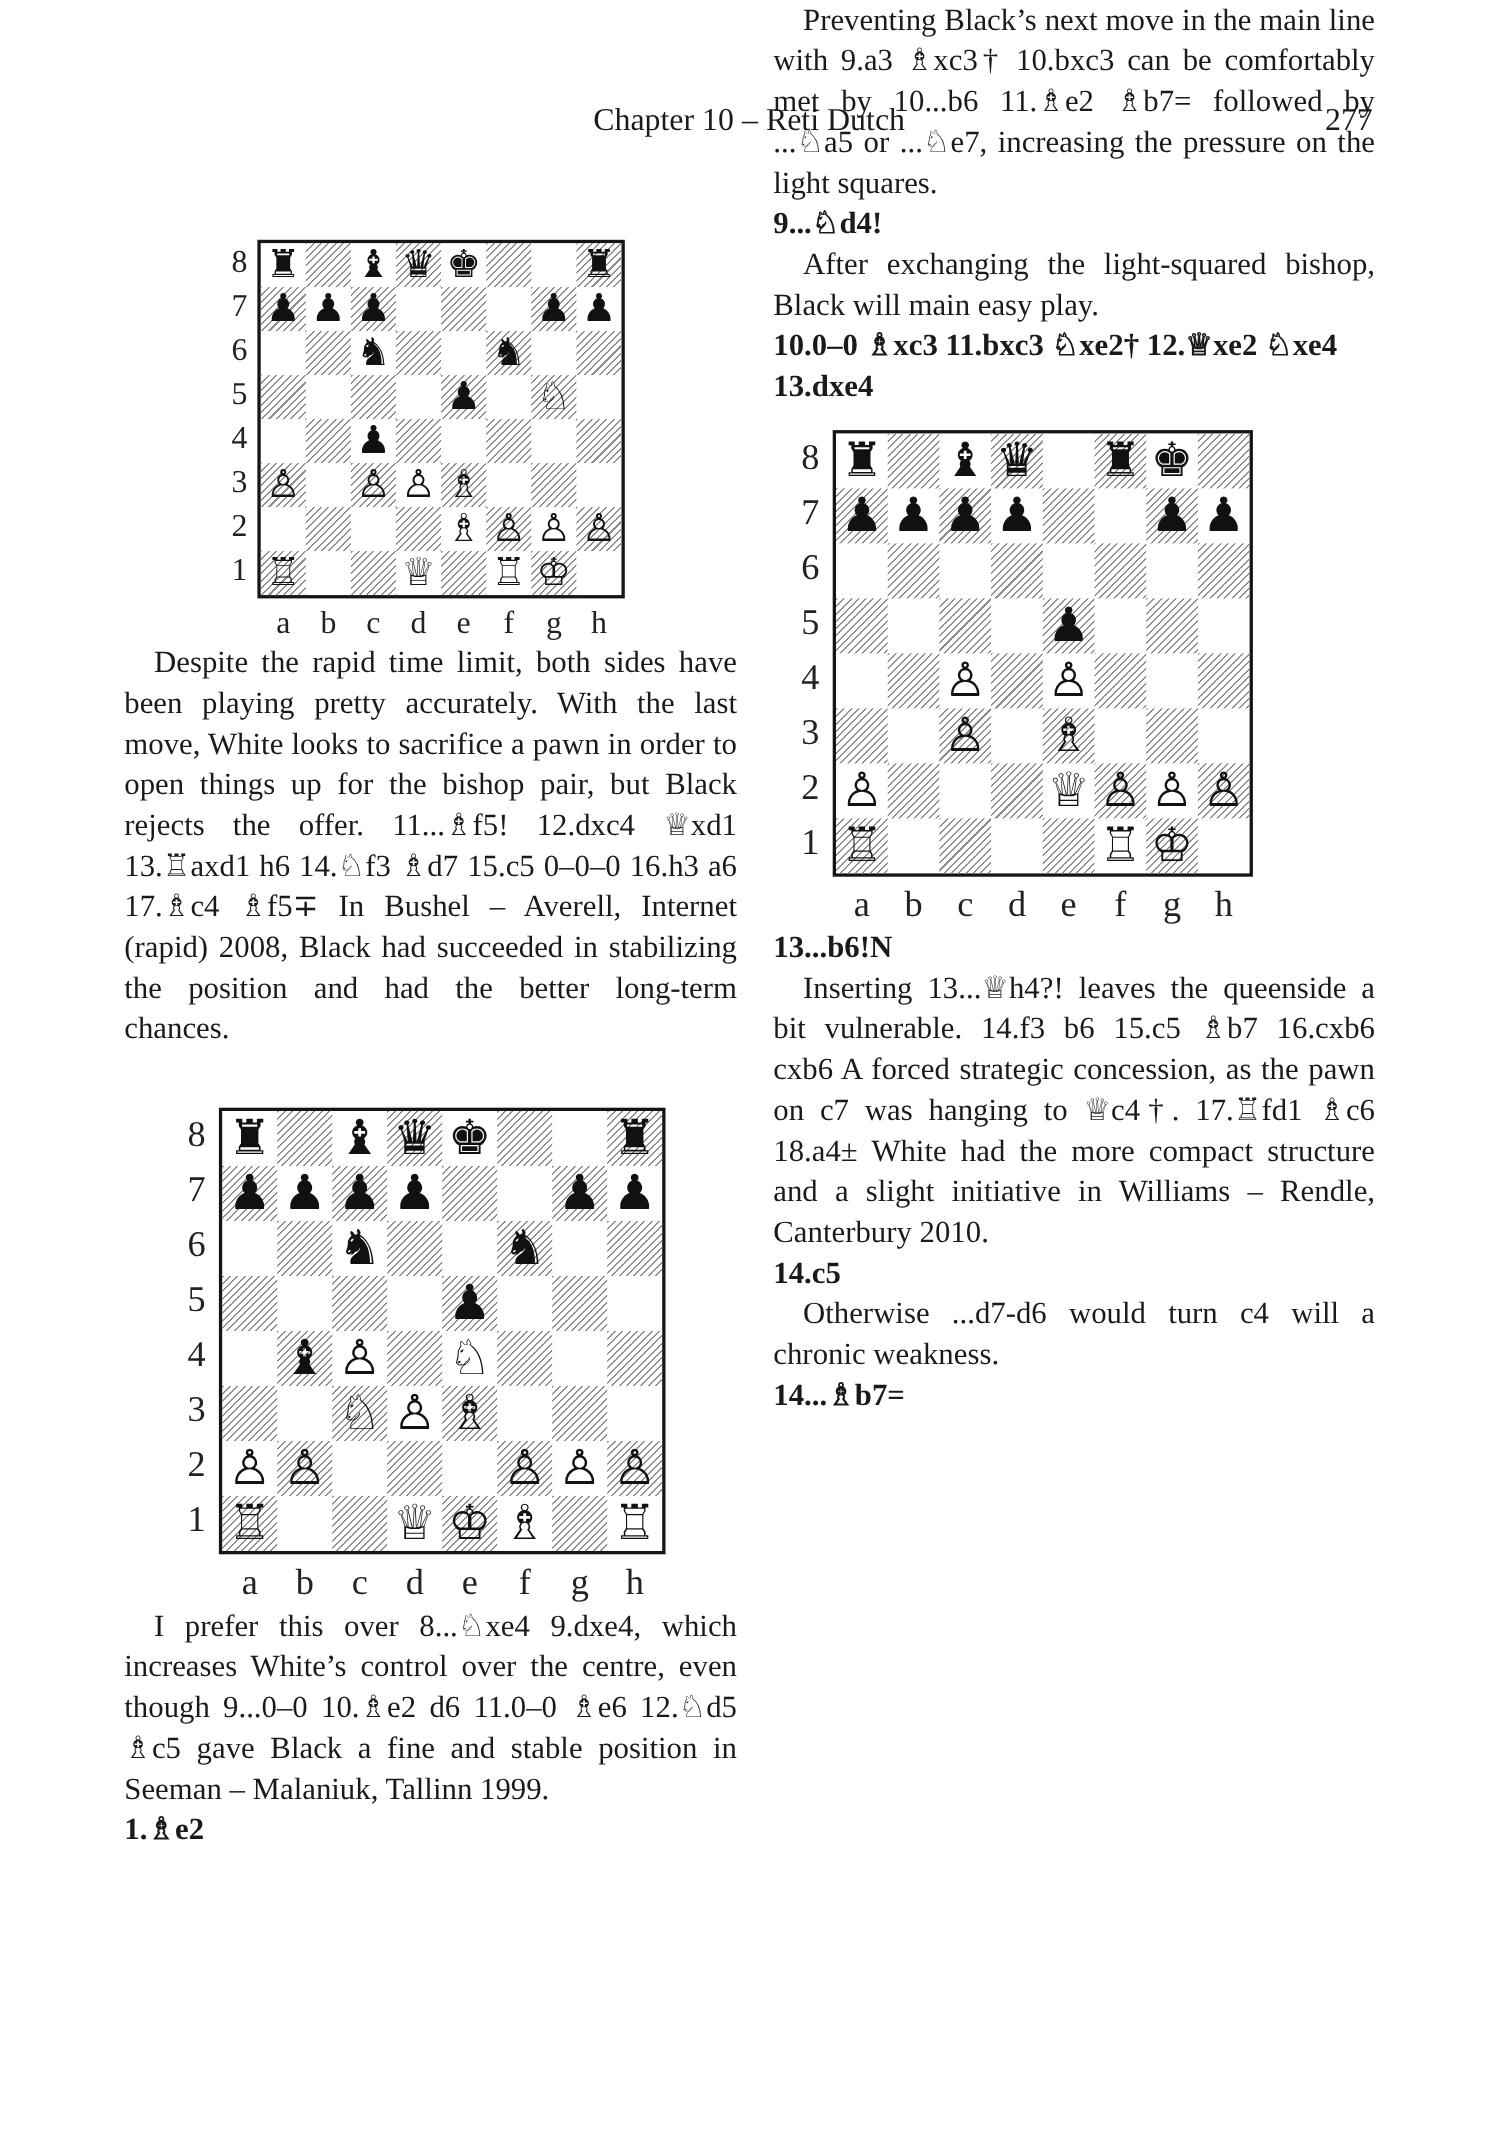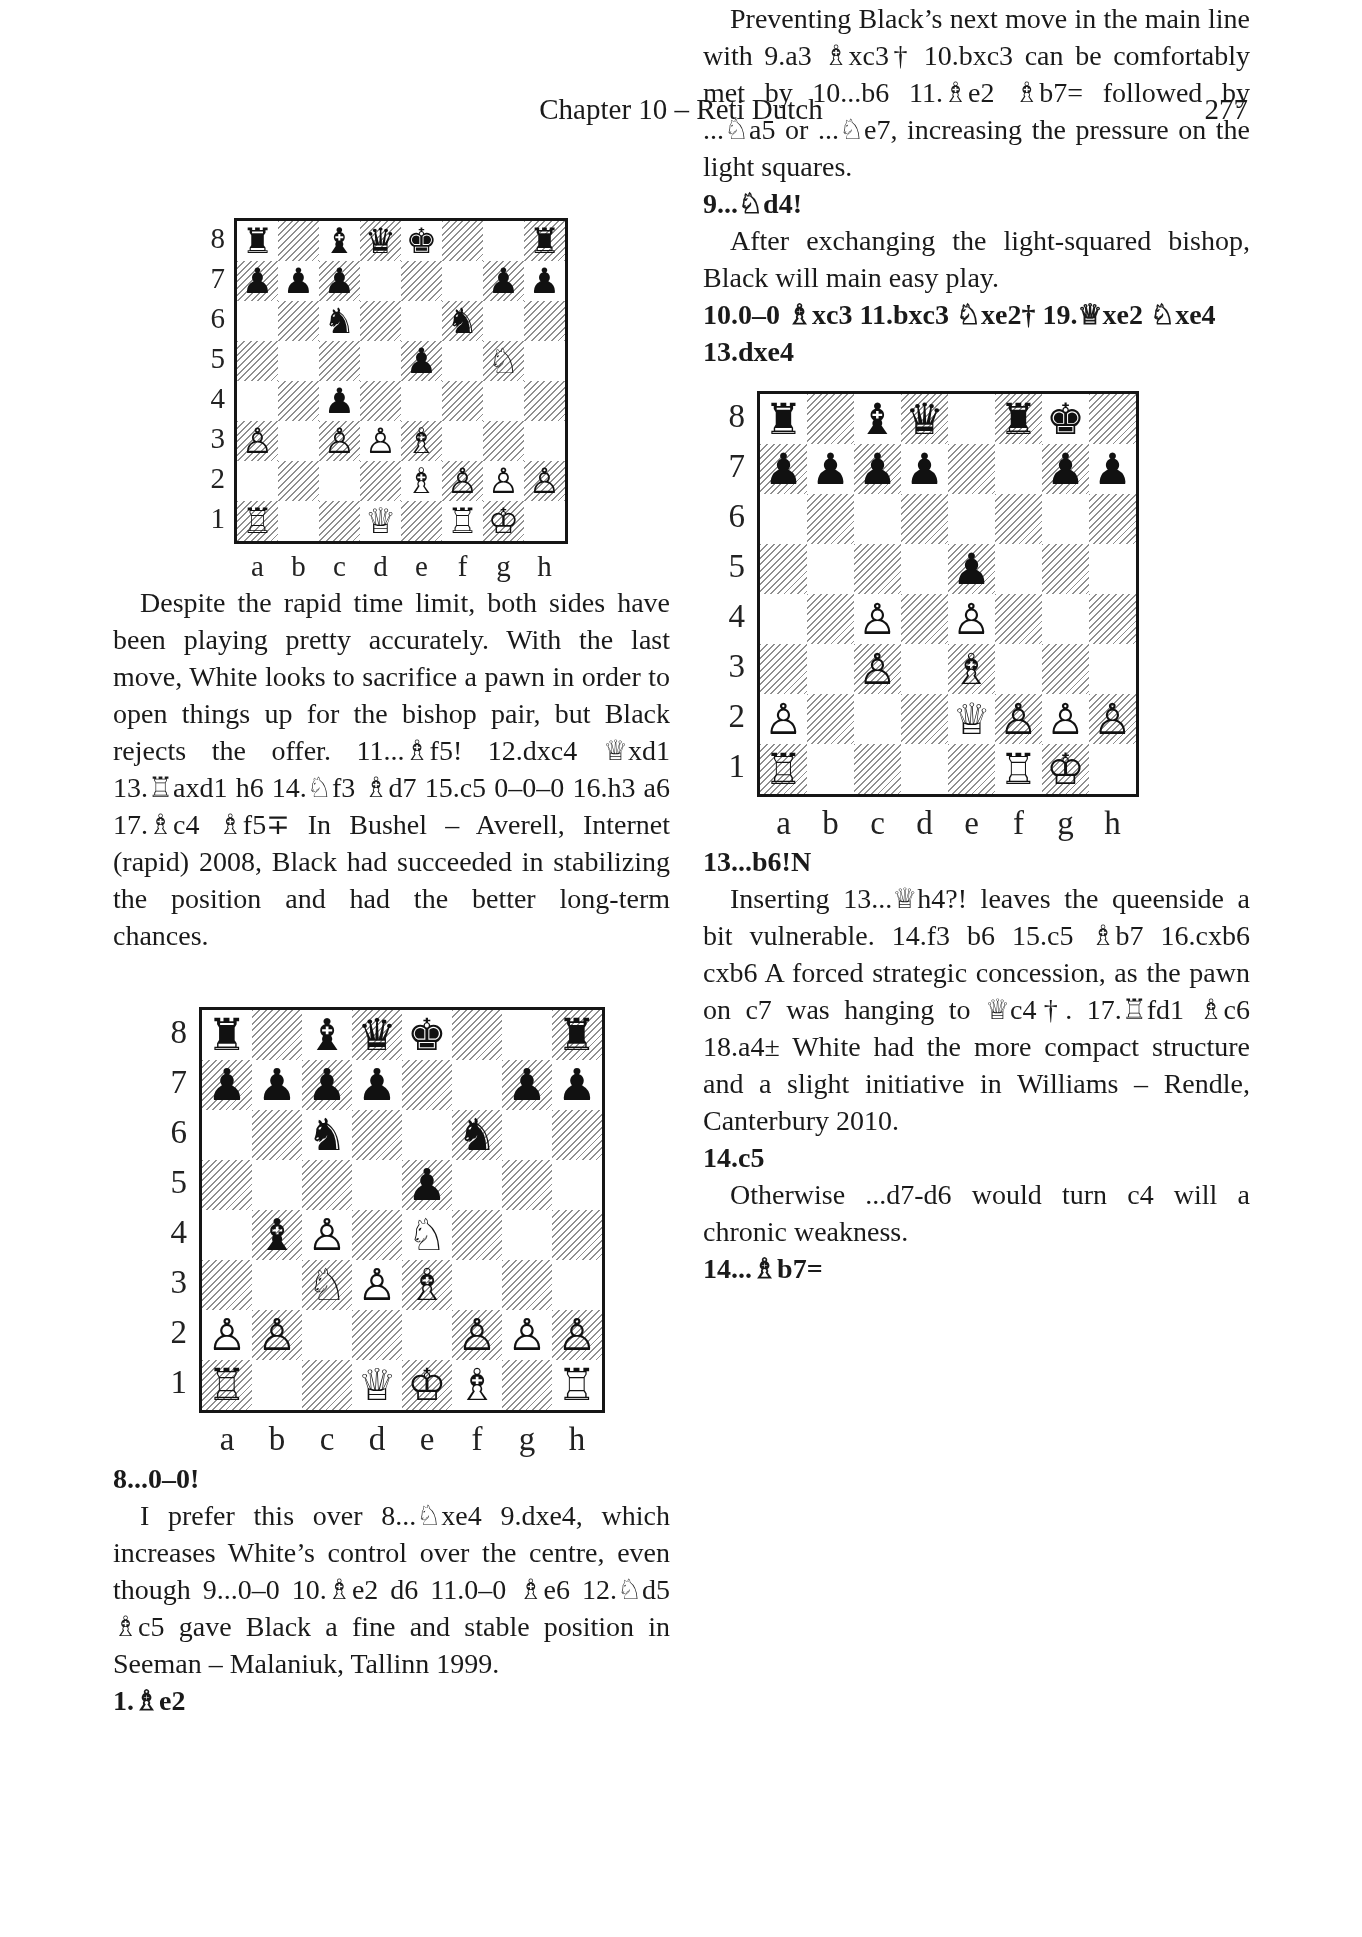--- a/index.html
+++ b/index.html
@@ -371,32 +371,31 @@
           <span>b</span>
           <span>c</span>
           <span>d</span>
           <span>e</span>
           <span>f</span>
           <span>g</span>
           <span>h</span>
         </div>
     </div>
 
-    <h3 class="mv mt-h1L">8...0–0!</h3>
     <p class="para mt-p2L">I prefer this over 8...♘xe4 9.dxe4, which increases White’s control over the centre, even though 9...0–0 10.♗e2 d6 11.0–0 ♗e6 12.♘d5 ♗c5 gave Black a fine and stable position in Seeman – Malaniuk, Tallinn 1999.</p>
     <h3 class="mv mt-h2L">1.♗e2</h3>
 
   </div>
 
   <div class="col col-right">
 
     <p class="para mt-p1R">Preventing Black’s next move in the main line with 9.a3 ♗xc3† 10.bxc3 can be comfortably met by 10...b6 11.♗e2 ♗b7= followed by ...♘a5 or ...♘e7, increasing the pressure on the light squares.</p>
     <h3 class="mv mt-h1R">9...♘d4!</h3>
     <p class="para mt-p2R">After exchanging the light-squared bishop, Black will main easy play.</p>
-    <h3 class="mv mt-hlR">10.0–0 ♗xc3 11.bxc3 ♘xe2† 19.♕xe2 ♘xe4 13.dxe4</h3>
+    <h3 class="mv mt-hlR">10.0–0 ♗xc3 11.bxc3 ♘xe2† 12.♕xe2 ♘xe4 13.dxe4</h3>
 
     <div class="diagram d3">
       <div class="bwrap">
         <div class="ranks">
             <span>8</span>
             <span>7</span>
             <span>6</span>
             <span>5</span>
             <span>4</span>
             <span>3</span>

